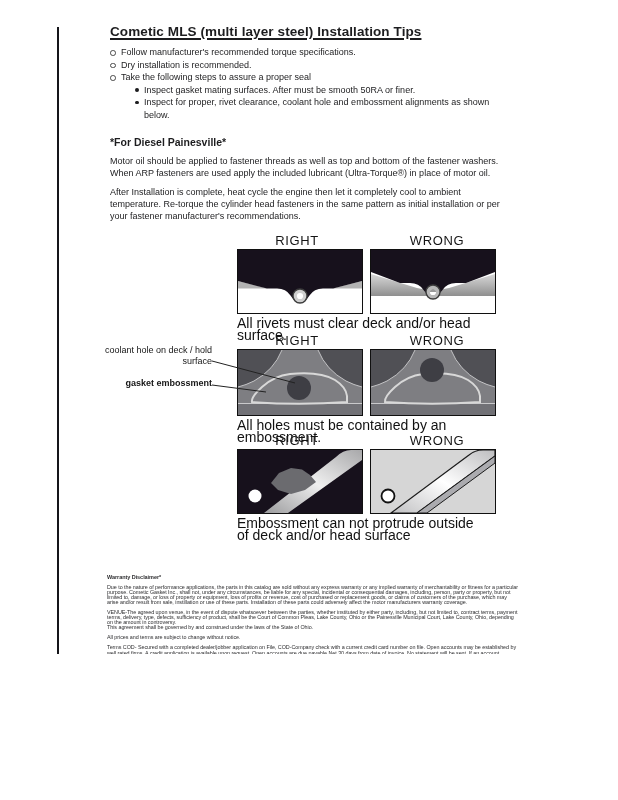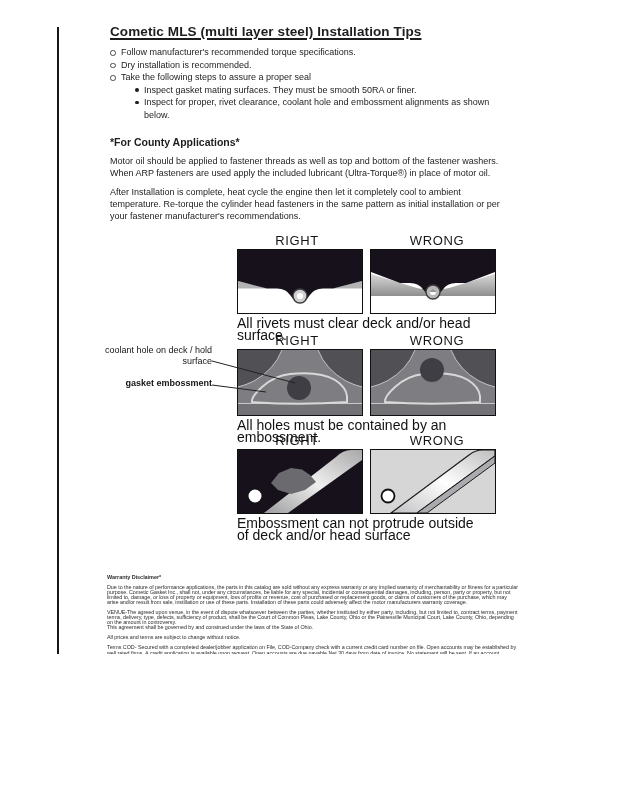--- a/index.html
+++ b/index.html
@@ -59,28 +59,28 @@
   <div class="content">
     <h1 class="title">Cometic MLS (multi layer steel) Installation Tips</h1>
 
     <div class="tips">
       <ul>
         <li>Follow manufacturer's recommended torque specifications.</li>
         <li>Dry installation is recommended.</li>
         <li>
           <span>Take the following steps to assure a proper seal</span>
           <ul>
-            <li>Inspect gasket mating surfaces.  They must be smooth 50RA or finer.</li>
+            <li>Inspect gasket mating surfaces.  After must be smooth 50RA or finer.</li>
             <li>Inspect for proper, rivet clearance, coolant hole and embossment alignments as shown below.</li>
           </ul>
         </li>
       </ul>
     </div>
 
-    <h2 class="diesel-heading">*For County Applications*</h2>
+    <h2 class="diesel-heading">*For Diesel Painesville*</h2>
     <p class="para">Motor oil should be applied to fastener threads as well as top and bottom of the fastener washers. When ARP fasteners are used apply the included lubricant (Ultra-Torque®) in place of motor oil.</p>
     <p class="para">After Installation is complete, heat cycle the engine then let it completely cool to ambient temperature. Re-torque the cylinder head fasteners in the same pattern as initial installation or per your fastener manufacturer's recommendations.</p>
   </div>
 
   <div class="diag diag1" style="top:233px;">
     <div class="diag-labels">
       <span>RIGHT</span>
       <span>WRONG</span>
     </div>
     <div class="diag-panels">

